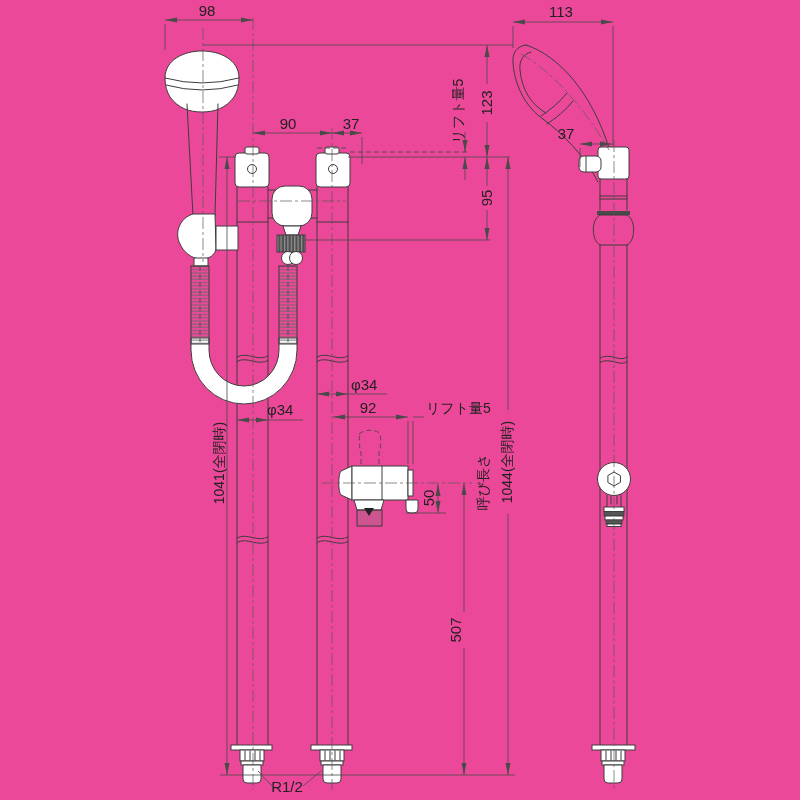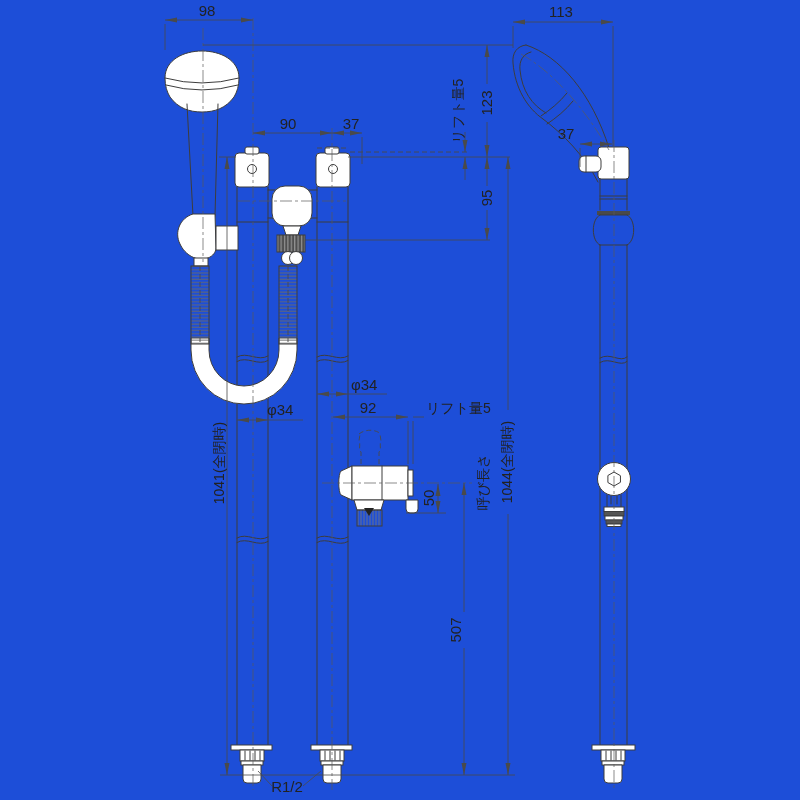--- a/index.html
+++ b/index.html
@@ -1,16 +1,16 @@
 <!DOCTYPE html>
 <html><head>
 <meta charset="utf-8">
 <style>
   html,body{margin:0;padding:0;background:#fff;}
-  #stage{width:800px;height:800px;background:#1d4ed8;position:relative;overflow:hidden;}
+  #stage{width:800px;height:800px;background:#ec4899;position:relative;overflow:hidden;}
   svg{display:block;}
   .ln{stroke:#3d3d3d;stroke-width:1;fill:none;stroke-linecap:round;}
   .wf{fill:#ffffff;stroke:#3d3d3d;stroke-width:1;}
   .dim{stroke:#4a4a4a;stroke-width:.8;fill:none;}
   .cl{stroke:#5a5a5a;stroke-width:.7;fill:none;stroke-dasharray:12 3 3 3;}
   .dsh{stroke:#4a4a4a;stroke-width:.9;fill:none;stroke-dasharray:5 3;}
   .t{font-family:"Liberation Sans",sans-serif;font-size:15px;fill:#222;}
   .tj{font-family:"Liberation Sans",sans-serif;font-size:14px;fill:#222;}
 </style>
 </head>

